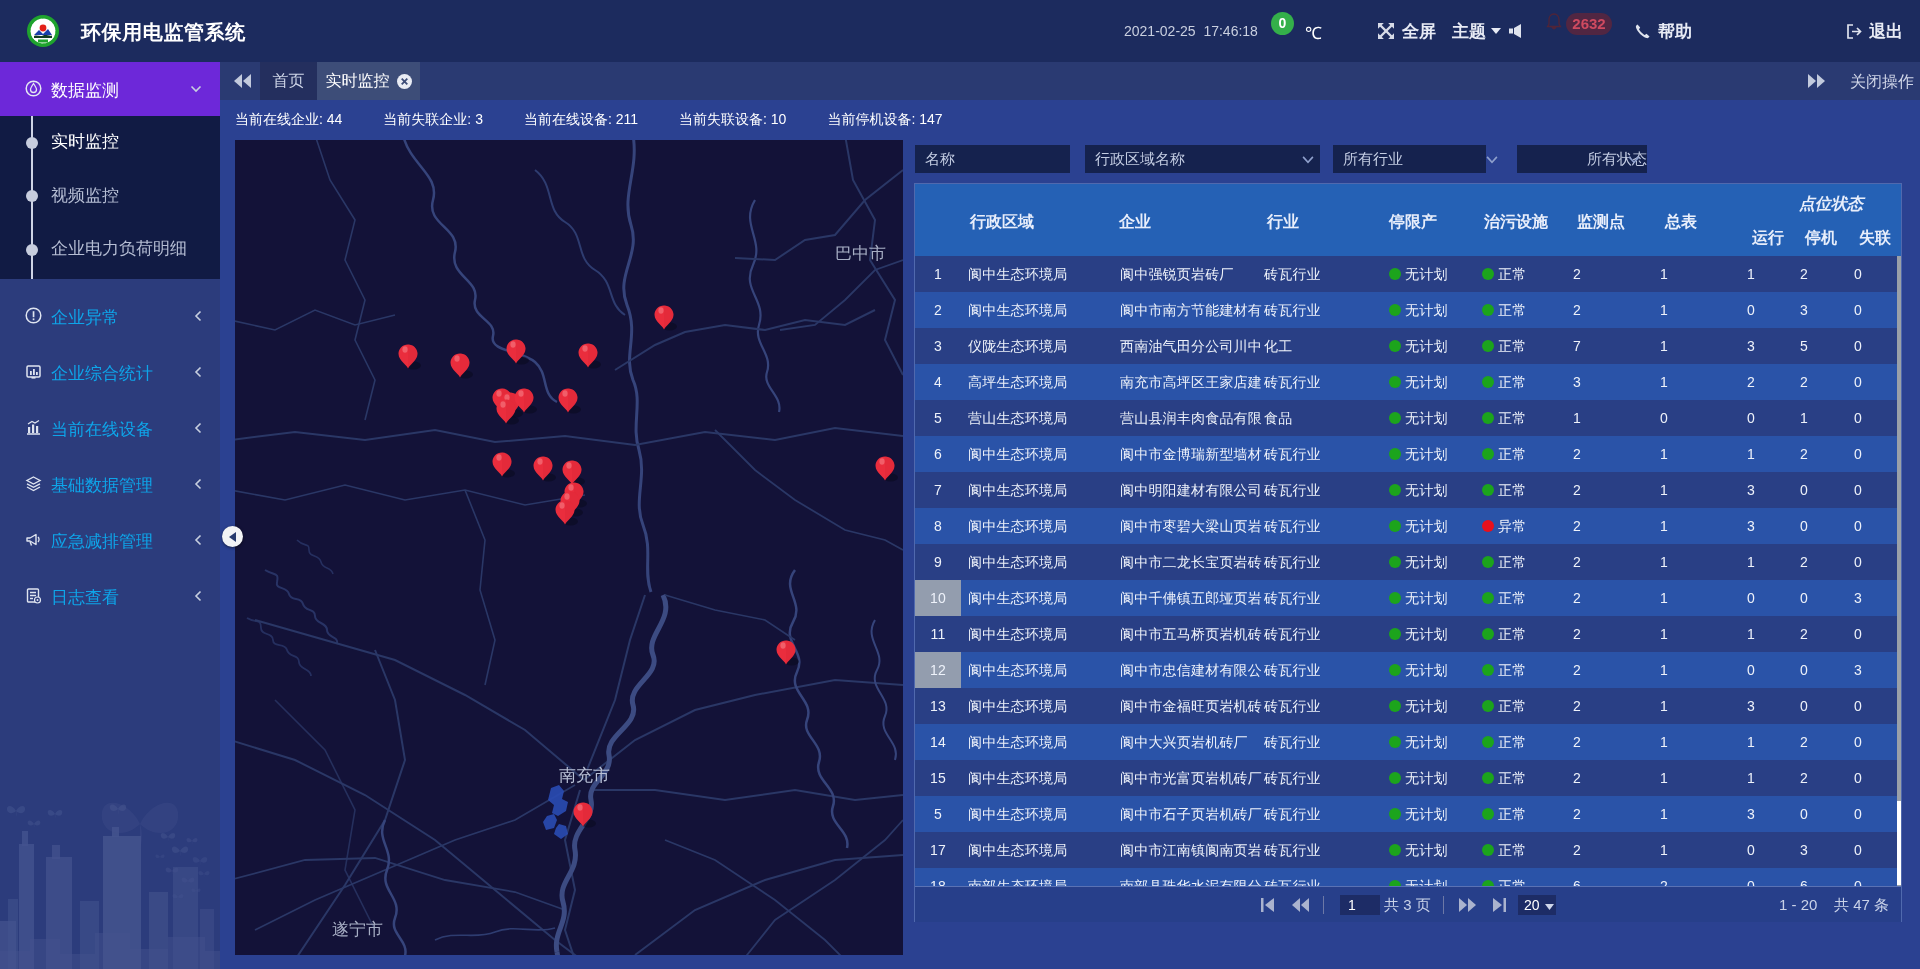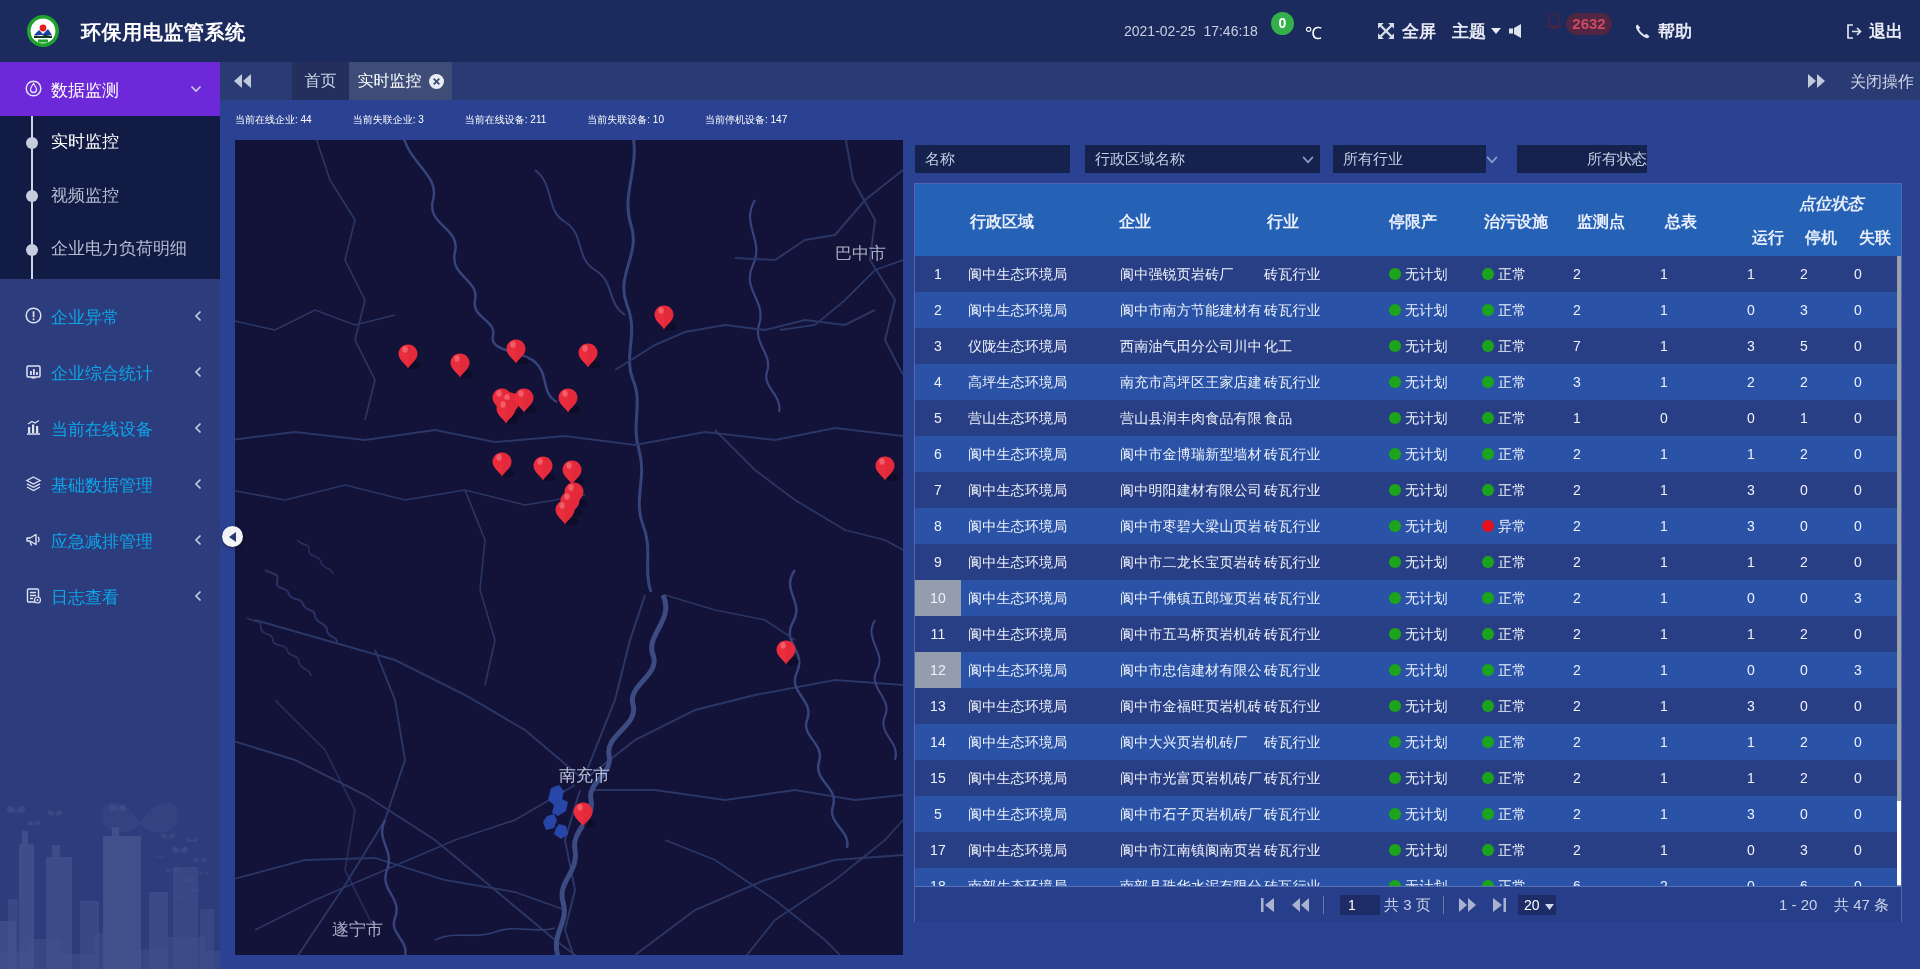--- a/index.html
+++ b/index.html
@@ -17,24 +17,24 @@
 #sub{position:absolute;left:0;top:54px;width:220px;height:163px;background:#111b44;}
 #sub .vline{position:absolute;left:31px;top:0px;width:2px;height:163px;background:#cfd4e6;}
 .sitem{position:absolute;left:51px;width:160px;font-size:17px;color:#b6bed4;}
 .sdot{position:absolute;left:26px;width:12px;height:12px;border-radius:50%;background:#c7cdde;}
 .mitem{position:absolute;left:0;width:220px;height:56px;}
 .micon{position:absolute;left:25px;top:19px;}
 .mlabel{position:absolute;left:51px;top:18px;font-size:17px;color:#0ea5e9;}
 .mchev{position:absolute;right:18px;top:22px;}
 
 #tabs{position:absolute;left:220px;top:62px;width:1700px;height:38px;background:#2a3a72;z-index:10;}
-.tab{position:absolute;top:0;height:38px;display:flex;align-items:center;justify-content:center;font-size:16px;margin-left:32px;}
+.tab{position:absolute;top:0;height:38px;display:flex;align-items:center;justify-content:center;font-size:16px;}
 
 #content{position:absolute;left:220px;top:100px;width:1700px;height:869px;background:#2b4191;}
-#stats{position:absolute;left:15px;top:0;height:40px;display:flex;align-items:center;color:#fff;font-size:10px;text-align:center;}
+#stats{position:absolute;left:15px;top:0;height:40px;display:flex;align-items:center;color:#fff;font-size:14px;text-align:center;}
 #stats span{margin-right:41px;white-space:nowrap;}
 #map{position:absolute;left:15px;top:40px;width:668px;height:815px;background:#131238;}
 #toggle{position:absolute;left:2px;top:426px;width:21px;height:21px;border-radius:50%;background:#f2f3f5;box-shadow:0 1px 3px rgba(0,0,0,.5);z-index:5;display:flex;align-items:center;justify-content:center;}
 
 .fin{position:absolute;top:45px;height:28px;background:#15224e;color:#c3cce2;font-size:15px;line-height:28px;padding-left:10px;}
 .fchev{position:absolute;width:12px;height:8px;}
 
 #panel{position:absolute;left:694px;top:83px;width:988px;height:739px;border:1px solid #5069ae;}
 #thead{position:absolute;left:0;top:0;width:986px;height:72px;background:#2561b5;color:#e8eefb;font-weight:bold;font-size:16px;}
 #thead span{position:absolute;transform:translateX(-50%);white-space:nowrap;}

